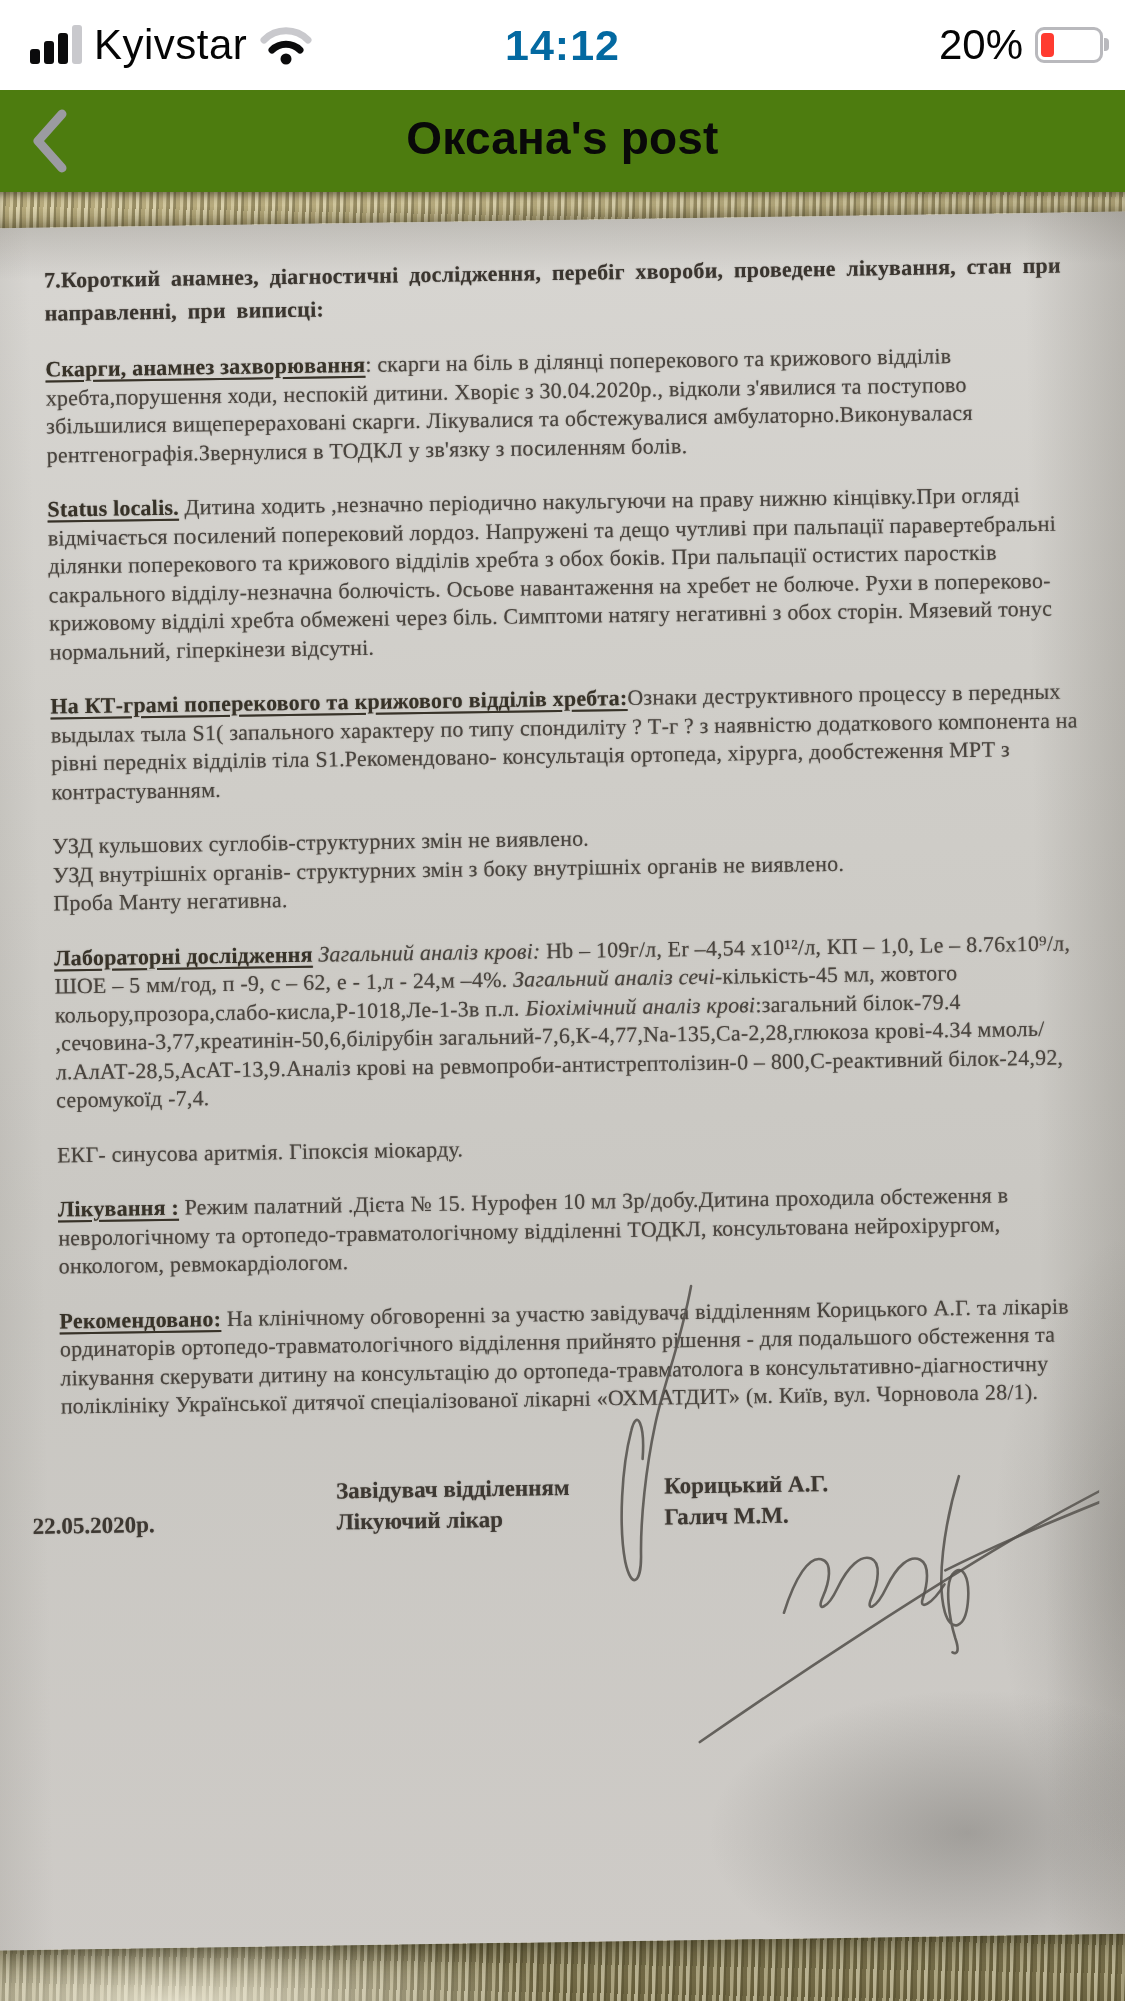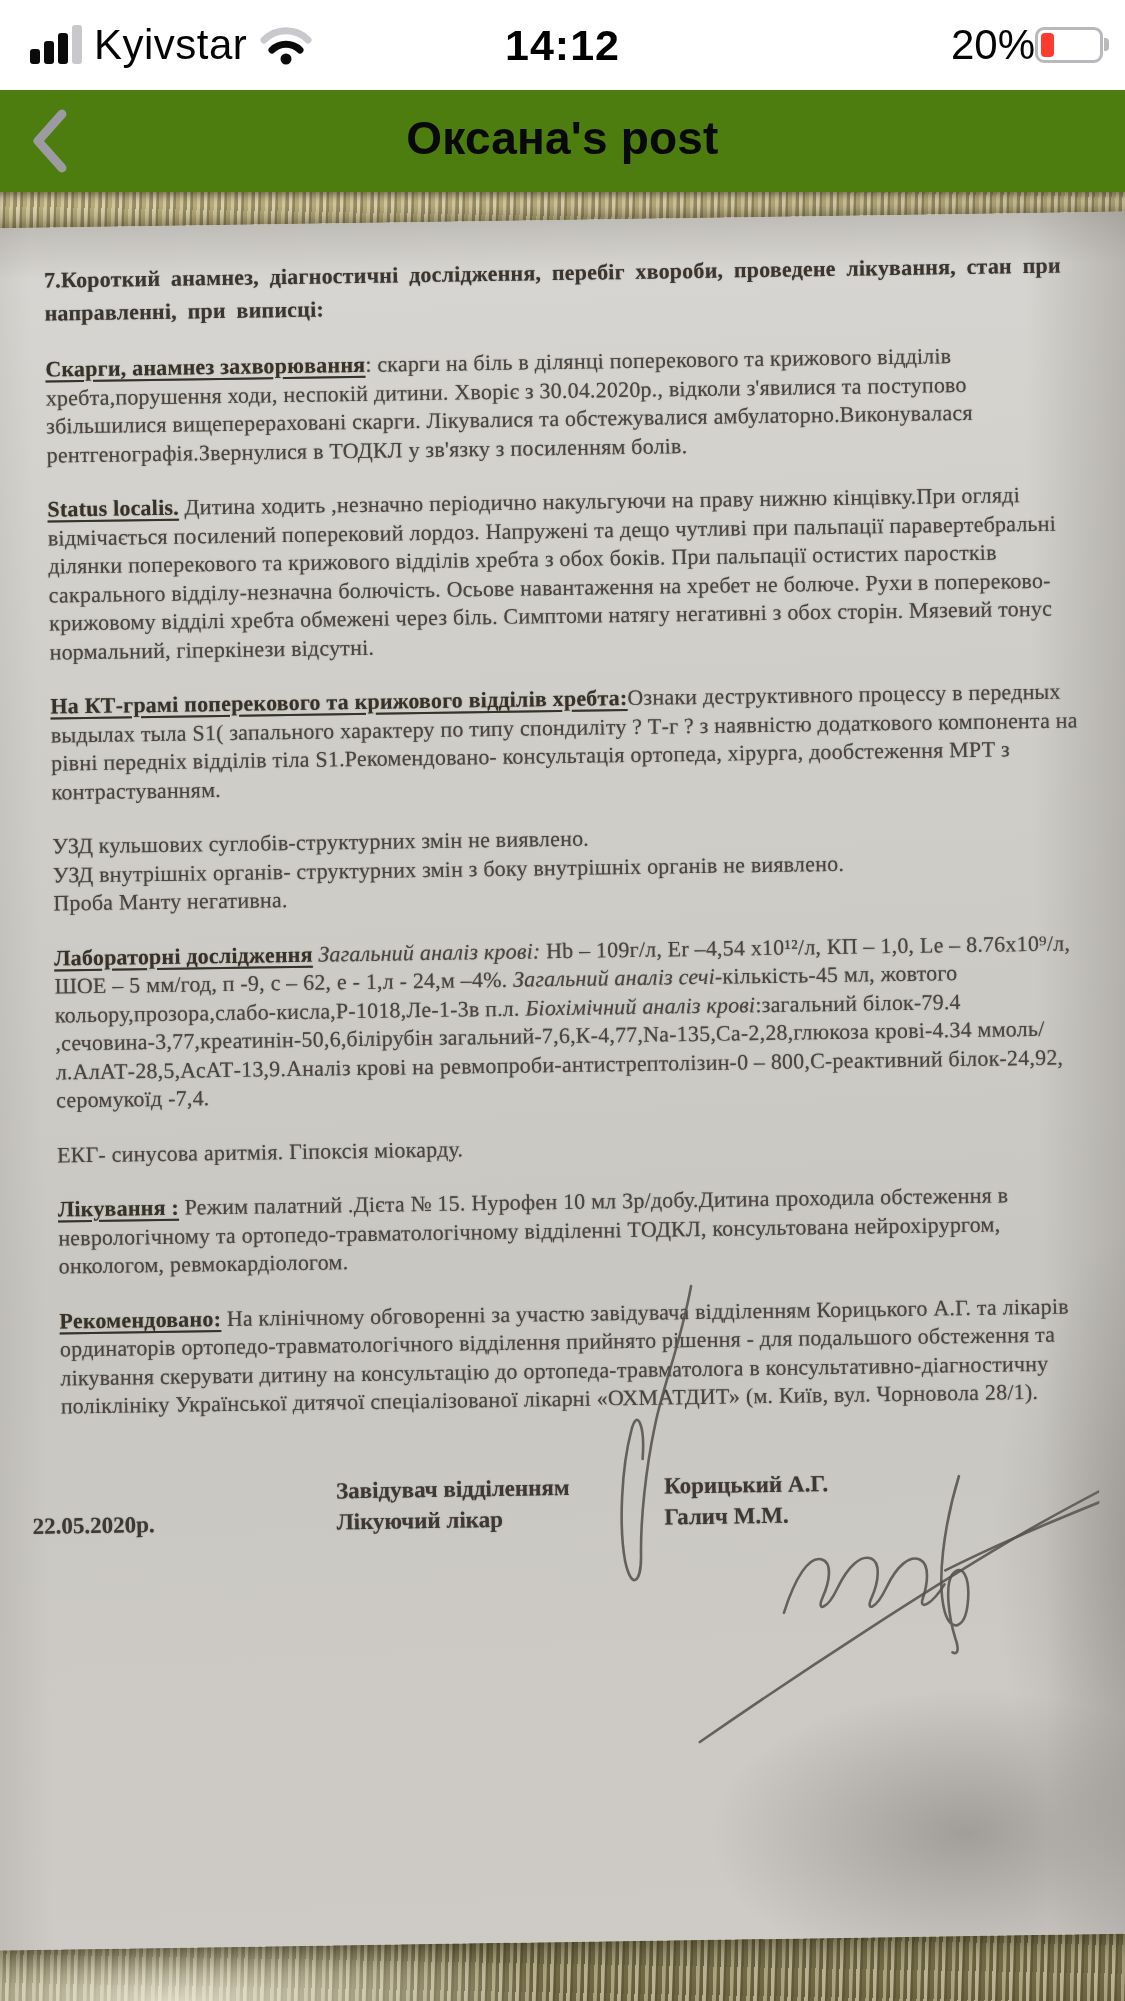--- a/index.html
+++ b/index.html
@@ -14,22 +14,22 @@
   .statusbar{position:absolute;top:0;left:0;right:0;height:90px;background:#ffffff;}
   .sb-left{position:absolute;left:30px;top:0;height:90px;display:flex;align-items:center;gap:12px;}
   .signal{display:flex;align-items:flex-end;gap:4px;height:40px;padding-bottom:2px;}
   .signal i{display:block;width:10px;border-radius:3px;background:#0b0b0c;}
   .signal .s1{height:15px;}
   .signal .s2{height:23px;}
   .signal .s3{height:31px;}
   .signal .s4{height:39px;background:#c9c9cd;}
   .carrier{font-size:42px;color:#050505;letter-spacing:0.5px;}
   .sb-time{position:absolute;left:0;right:0;top:0;height:90px;display:flex;align-items:center;justify-content:center;
-    font-size:43px;font-weight:600;color:#000000;letter-spacing:1px;}
-  .sb-right{position:absolute;right:22px;top:0;height:90px;display:flex;align-items:center;gap:0;}
+    font-size:43px;font-weight:600;color:#0369a1;letter-spacing:1px;}
+  .sb-right{position:absolute;right:22px;top:0;height:90px;display:flex;align-items:center;gap:12px;}
   .batt-pct{font-size:42px;color:#050505;}
   .battery{position:relative;width:62px;height:30px;border:3px solid #b9b9bd;border-radius:9px;}
   .battery .fill{position:absolute;left:3px;top:3px;bottom:3px;width:13px;background:#ff3b30;border-radius:4px;}
   .battery .nub{position:absolute;right:-9px;top:8px;width:5px;height:13px;background:#b9b9bd;border-radius:0 4px 4px 0;}
 
   
   .navbar{position:absolute;top:90px;left:0;right:0;height:102px;background:#4d7c0f;}
   .back{position:absolute;left:30px;top:18px;width:40px;height:66px;cursor:pointer;}
   .nav-title{position:absolute;left:100px;right:100px;top:0;height:96px;display:flex;align-items:center;justify-content:center;
     font-size:46px;font-weight:700;color:#090909;letter-spacing:0.2px;}

